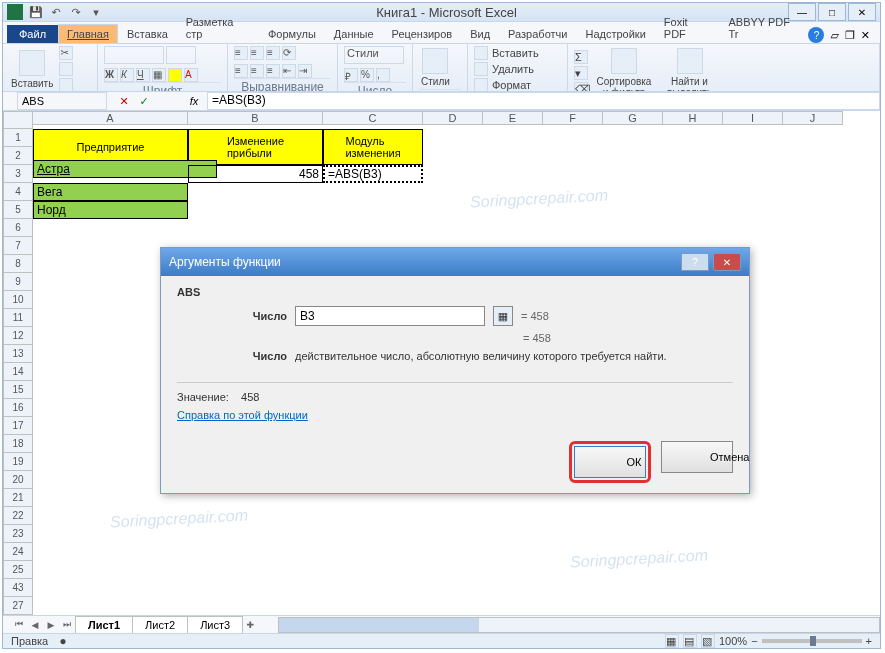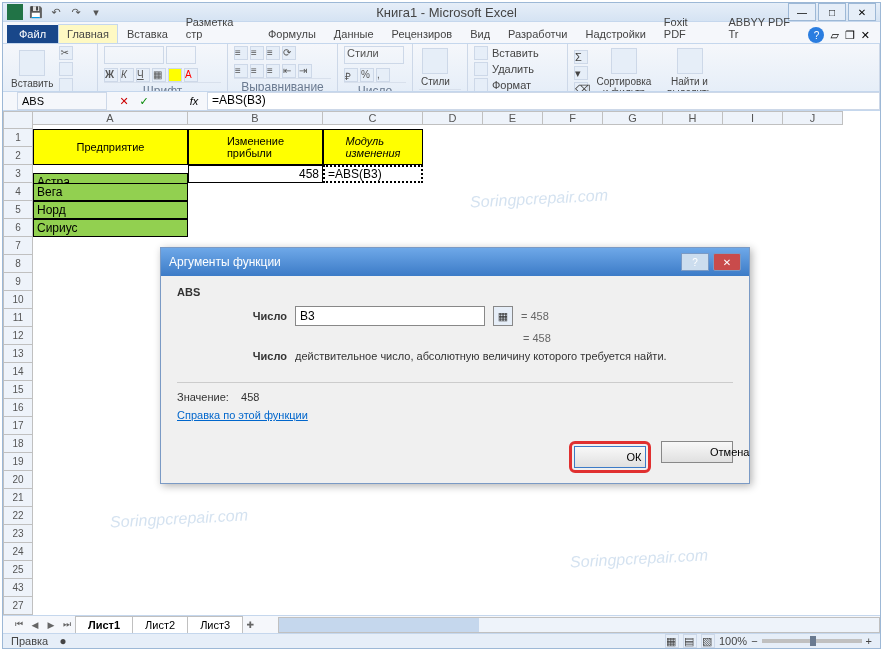--- a/index.html
+++ b/index.html
@@ -11,21 +11,21 @@
 .titlebar .xl-icon { width: 16px; height: 16px; background: #217346; margin-right: 4px; }
 .qat { display: flex; gap: 2px; }
 .qat-btn { width: 18px; height: 18px; display: flex; align-items: center; justify-content: center; font-size: 11px; color: #555; }
 .title-text { flex: 1; text-align: center; color: #444; font-size: 13px; }
 .win-controls { display: flex; gap: 2px; }
 .win-btn { width: 28px; height: 18px; background: #e6eef8; border: 1px solid #9db8d6; display: flex; align-items: center; justify-content: center; font-size: 10px; }
 
 .ribbon-tabs { height: 22px; background: #f5f7fb; display: flex; align-items: flex-end; border-bottom: 1px solid #c5d7ed; }
 .file-tab { background: #19478a; color: #fff; padding: 3px 12px; margin-left: 4px; font-size: 11px; }
 .tab { padding: 3px 8px; font-size: 11px; color: #444; border: 1px solid transparent; border-bottom: none; }
-.tab.active { background: #fef9c3; border-color: #c5d7ed; }
+.tab.active { background: #fdba74; border-color: #c5d7ed; text-decoration: underline; }
 .ribbon-help { margin-left: auto; display: flex; gap: 6px; padding-right: 10px; align-items: center; }
 .help-circle { width: 16px; height: 16px; border-radius: 50%; background: #2a7de0; color: #fff; display: flex; align-items: center; justify-content: center; font-size: 10px; }
 
 .ribbon { height: 86px; background: linear-gradient(#f5f7fb, #e6eef8); display: flex; border-bottom: 1px solid #c5d7ed; overflow: hidden; }
 .rgroup { border-right: 1px solid #cdd8e8; padding: 2px 6px; display: flex; flex-direction: column; }
 .rgroup-body { flex: 1; display: flex; align-items: center; gap: 4px; font-size: 10px; color: #555; }
 .rgroup-label { text-align: center; font-size: 12px; color: #6a7a90; padding: 1px 0; border-top: 1px solid #d8e0ec; }
 .rbtn-big { display: flex; flex-direction: column; align-items: center; gap: 2px; font-size: 10px; color: #444; padding: 2px; }
 .icon-box { width: 26px; height: 26px; background: #e6eef8; border: 1px solid #cdd8e8; }
 .rbtn-col { display: flex; flex-direction: column; gap: 2px; }
@@ -79,21 +79,21 @@
 .arg-input { width: 190px; height: 20px; border: 1px solid #888; padding: 0 4px; font-size: 12px; }
 .ref-btn { width: 20px; height: 20px; border: 1px solid #888; background: #e6eef8; display:flex; align-items:center; justify-content:center; }
 .arg-eq { color: #666; }
 .desc { margin: 10px 0; }
 .desc-arg { display: flex; gap: 8px; margin-top: 6px; }
 .desc-arg .al { font-weight: bold; width: 110px; text-align: right; }
 .result-row { margin-top: 20px; padding-top: 8px; border-top: 1px solid #ccc; }
 .help-link { color: #0066cc; text-decoration: underline; margin-top: 6px; display: inline-block; }
 .dialog-buttons { display: flex; justify-content: flex-end; gap: 10px; padding: 10px 16px; }
 .ok-btn-wrap { border: 3px solid #e03030; border-radius: 6px; padding: 2px; }
-.push-btn { width: 72px; height: 22px; background: linear-gradient(#f8f8f8, #e0e0e0); border: 1px solid #888; font-size: 11px; padding-left: 48px; }
+.push-btn { width: 72px; height: 32px; background: linear-gradient(#f8f8f8, #e0e0e0); border: 1px solid #888; font-size: 11px; padding-left: 48px; }
 .push-btn.primary { border: 1px solid #3c7bc7; }
 
 .watermark { position: absolute; font-style: italic; font-size: 16px; color: rgba(100,150,200,0.28); transform: rotate(-3deg); pointer-events: none; }
 </style>
 </head>
 <body>
 
 <div class="window">
 
   <div class="titlebar">
@@ -295,25 +295,24 @@
           <div class="row-h">22</div>
           <div class="row-h">23</div>
           <div class="row-h">24</div>
           <div class="row-h">25</div>
           <div class="row-h">43</div>
           <div class="row-h">27</div>
         </div>
       <div class="cells" id="cells">
           <div class="cell yellow-hdr" style="left: 0px; top: 0px; width: 155px; height: 36px;">Предприятие</div>
           <div class="cell yellow-hdr" style="left: 155px; top: 0px; width: 135px; height: 36px;">Изменение<br>прибыли</div>
-          <div class="cell yellow-hdr" style="left: 290px; top: 0px; width: 100px; height: 36px; font-style: italic;">Модуль<br>изменения</div>
-          <div class="cell green-cell" style="left: 0px; top: 44px; width: 155px; text-decoration: underline;">Астра</div>
+          <div class="cell yellow-hdr" style="left: 290px; top: 0px; width: 100px; height: 36px;">Модуль<br>изменения</div>
+          <div class="cell green-cell" style="left: 0px; top: 31px; width: 184px; text-decoration: underline;">Астра</div>
           <div class="cell green-cell" style="left: 0px; top: 72px; width: 155px;">Норд</div>
           <div class="cell green-cell" style="left: 0px; top: 54px; width: 155px;">Вега</div>
-          <div class="cell green-cell" style="left: 0px; top: 90px; width: 155px;">Сириус</div>
           <div class="cell data-cell" style="left: 155px; top: 36px; width: 135px;">458</div>
           <div class="cell editing" style="left: 290px; top: 36px; width: 100px;">=ABS(B3)</div>
         </div>
     </div>
   </div>
 
   <div class="sheet-tabs">
     <div class="nav-btn">⏮</div>
     <div class="nav-btn">◀</div>
     <div class="nav-btn">▶</div>

